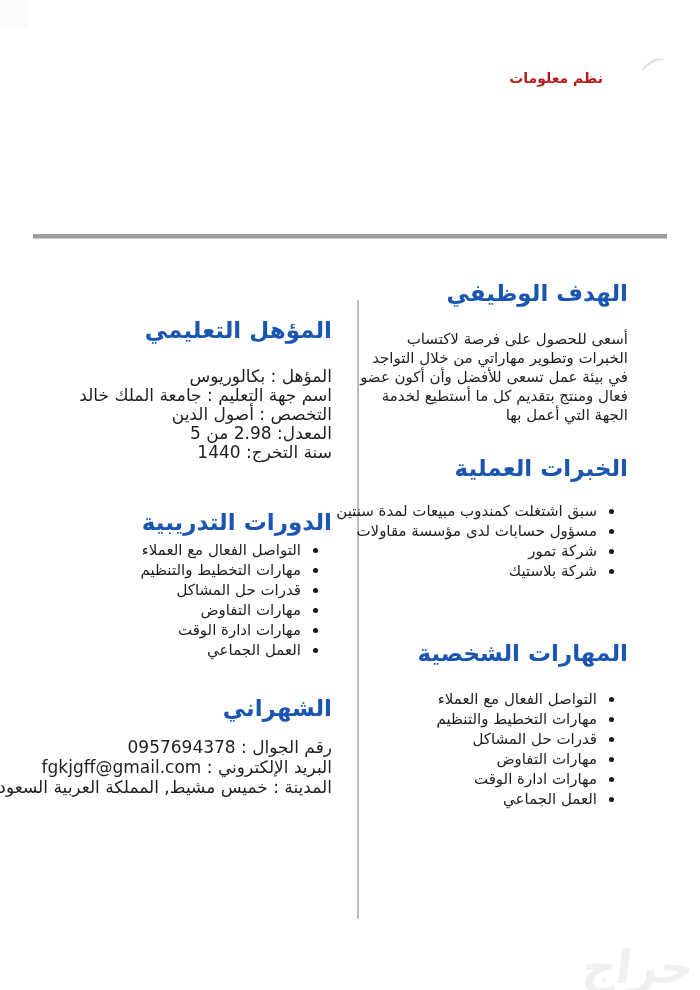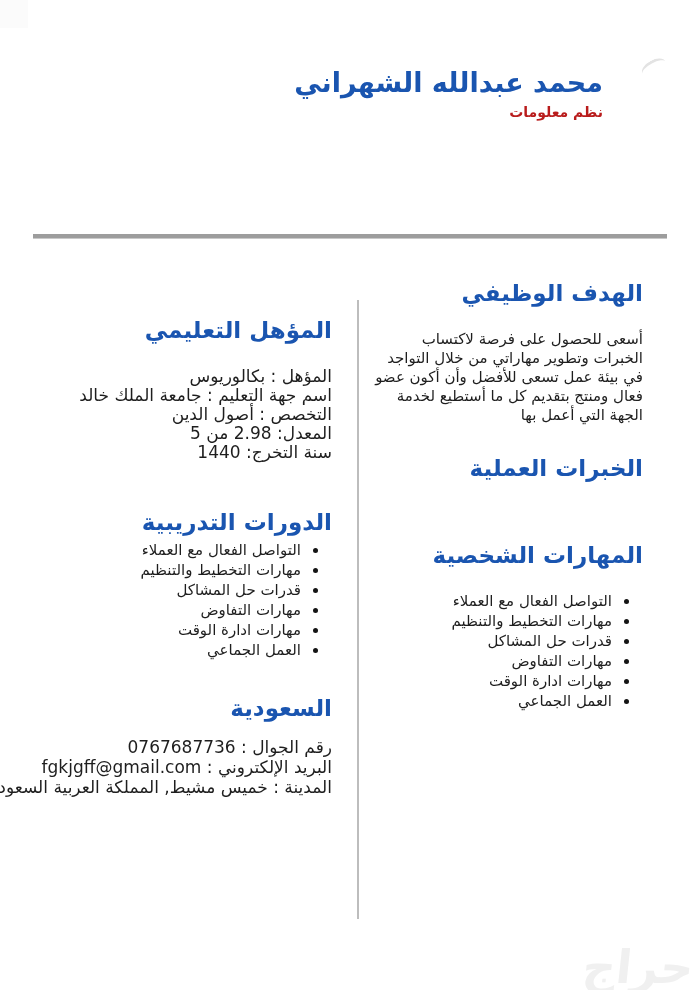--- a/index.html
+++ b/index.html
@@ -16,21 +16,21 @@
   .header{position:absolute;top:66px;right:97px;direction:rtl;text-align:right;}
   .name{font-size:27px;font-weight:bold;color:#1a55b0;line-height:34px;}
   .subtitle{font-size:14px;font-weight:bold;color:#b91c1c;line-height:24px;}
   
   .hr{position:absolute;left:33px;top:234px;width:634px;height:4px;
     background:#9d9d9d;border-bottom:1px solid #c9c9c9;}
   
   .vrule{position:absolute;left:357px;top:300px;width:2px;height:619px;background:#bdbdbd;}
   
   .col{position:absolute;top:278px;direction:rtl;text-align:right;}
-  .col-right{right:57px;width:274px;}
+  .col-right{right:72px;width:274px;}
   .col-left{left:32px;width:300px;}
   h2{font-size:23px;font-weight:bold;color:#1a55b0;margin:0;line-height:30px;}
   .h-objective{margin-bottom:22px;}
   .h-experience{margin-top:28px;margin-bottom:19px;}
   .h-skills{margin-top:57px;margin-bottom:22px;}
   .h-education{margin-bottom:22px;margin-top:37px;}
   .h-courses{margin-top:45px;margin-bottom:4px;}
   .h-info{margin-top:33px;margin-bottom:14px;}
   .para{font-size:15px;line-height:19px;margin:0;color:#1e1e1e;}
   .line{font-size:17px;line-height:19px;color:#1e1e1e;}
@@ -47,32 +47,37 @@
 </style>
 </head>
 <body>
 
 <div class="page">
 
   <div class="corner-sq"></div>
   <div class="top-mark"></div>
 
   <div class="header">
-    <div class="name">محمد عبدالله الشهراني</div>
     <div class="subtitle">نظم معلومات</div>
   </div>
 
   <div class="hr"></div>
   <div class="vrule"></div>
 
   <section class="col col-right">
     <h2 class="h-objective">الهدف الوظيفي</h2>
     <p class="para">أسعى للحصول على فرصة لاكتساب الخبرات وتطوير مهاراتي من خلال التواجد في بيئة عمل تسعى للأفضل وأن أكون عضو فعال ومنتج بتقديم كل ما أستطيع لخدمة الجهة التي أعمل بها</p>
 
     <h2 class="h-experience">الخبرات العملية</h2>
+    <ul>
+      <li class="nw">سبق اشتغلت كمندوب مبيعات لمدة سنتين</li>
+      <li class="nw">مسؤول حسابات لدى مؤسسة مقاولات</li>
+      <li class="nw">شركة تمور</li>
+      <li class="nw">شركة بلاستيك</li>
+    </ul>
 
     <h2 class="h-skills">المهارات الشخصية</h2>
     <ul>
       <li>التواصل الفعال مع العملاء</li>
       <li>مهارات التخطيط والتنظيم</li>
       <li>قدرات حل المشاكل</li>
       <li>مهارات التفاوض</li>
       <li>مهارات ادارة الوقت</li>
       <li>العمل الجماعي</li>
     </ul>
@@ -91,22 +96,22 @@
     <h2 class="h-courses">الدورات التدريبية</h2>
     <ul>
       <li>التواصل الفعال مع العملاء</li>
       <li>مهارات التخطيط والتنظيم</li>
       <li>قدرات حل المشاكل</li>
       <li>مهارات التفاوض</li>
       <li>مهارات ادارة الوقت</li>
       <li>العمل الجماعي</li>
     </ul>
 
-    <h2 class="h-info">السعودية</h2>
+    <h2 class="h-info">الشهراني</h2>
     <div>
-      <div class="line info-line">رقم الجوال : 0767687736</div>
+      <div class="line info-line">رقم الجوال : 0957694378</div>
       <div class="line info-line">البريد الإلكتروني : fgkjgff@gmail.com</div>
       <div class="line info-line">المدينة : خميس مشيط, المملكة العربية السعودية</div>
     </div>
   </section>
 
   <div class="watermark">حراج</div>
 </div>
 
 </body></html>

